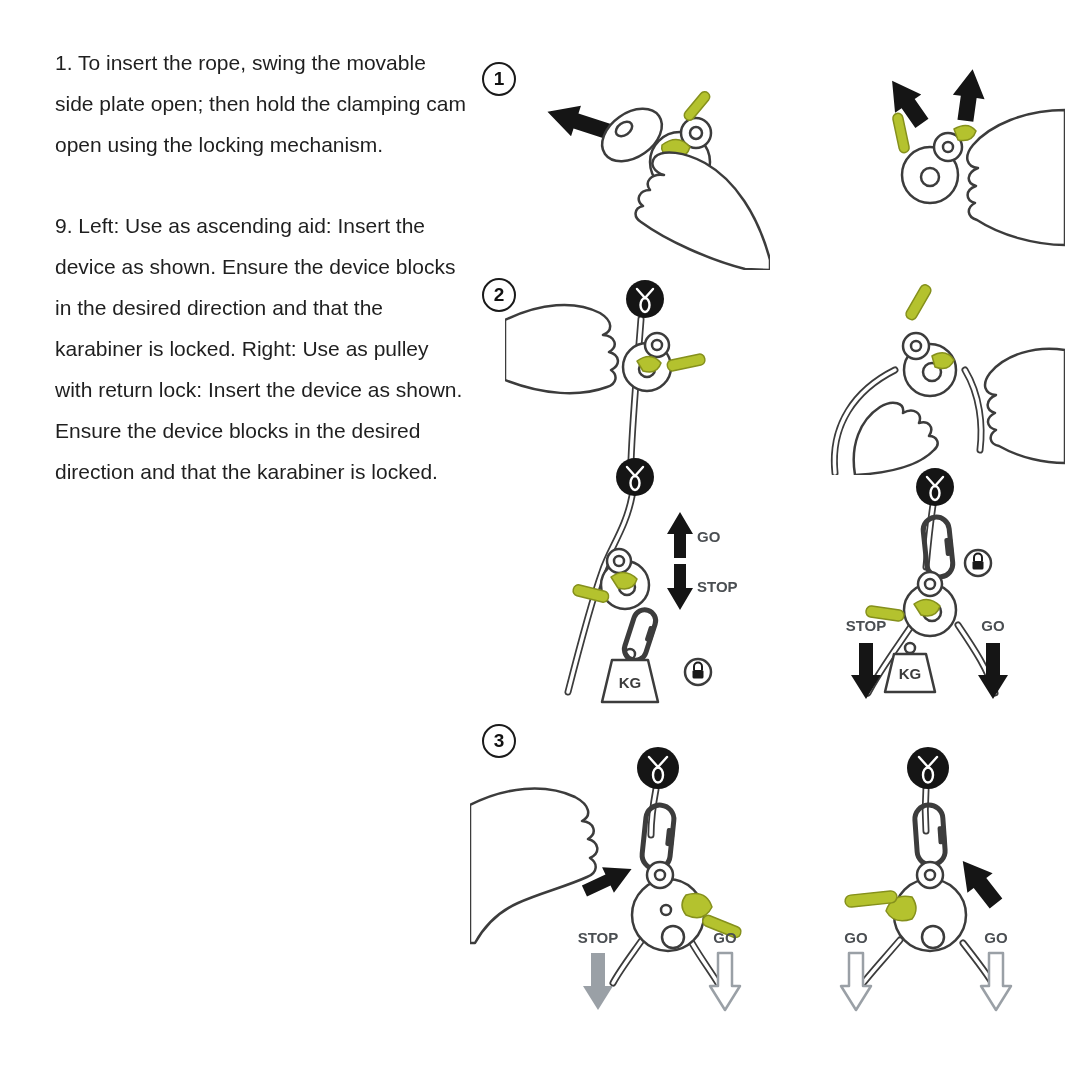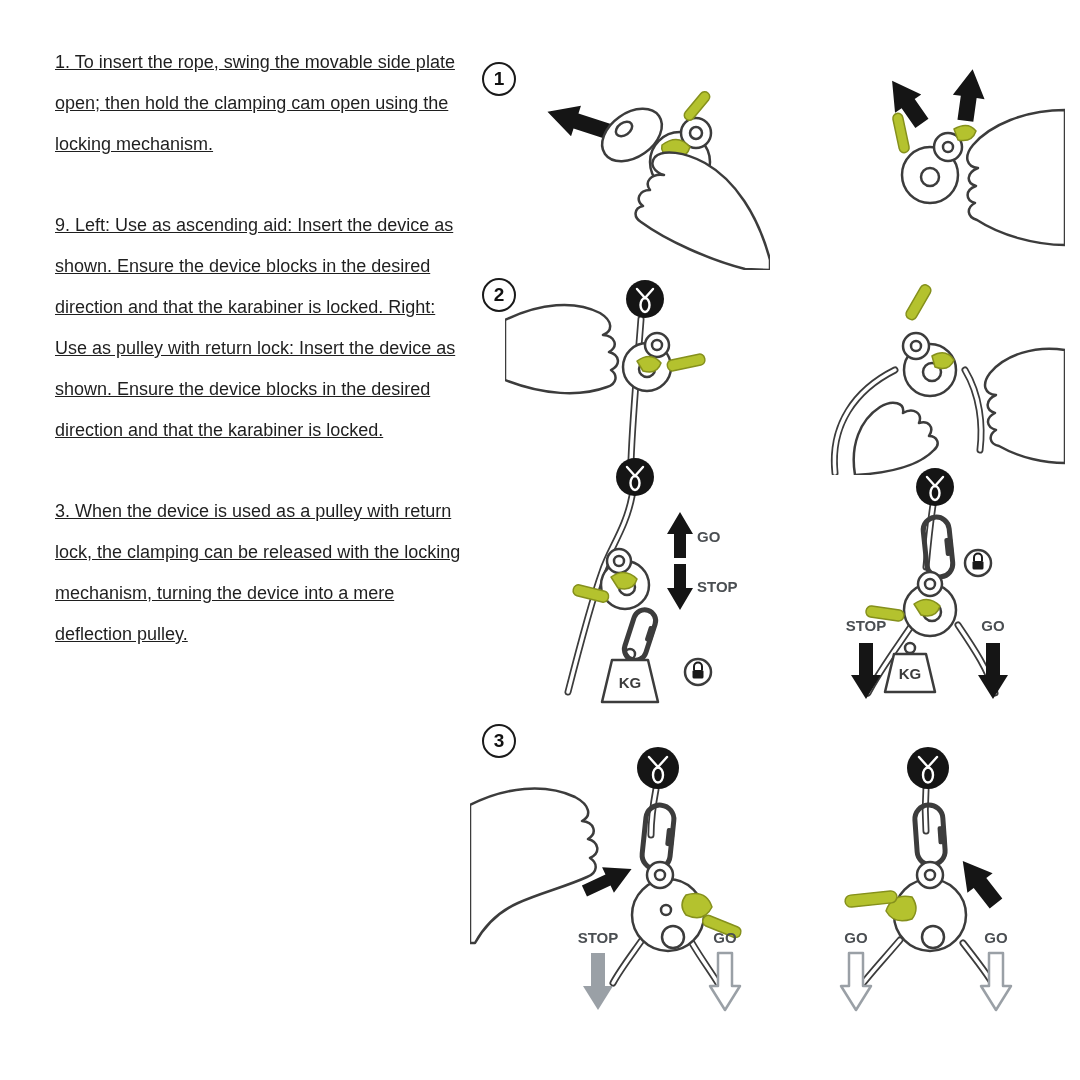--- a/index.html
+++ b/index.html
@@ -2,21 +2,21 @@
 <html><head>
 <meta charset="utf-8">
 <style>
   html,body { margin:0; padding:0; background:#fff; }
   .page {
     position:relative; width:1080px; height:1080px; background:#ffffff;
     font-family:"Liberation Sans", sans-serif; color:#1f1f1f; overflow:hidden;
   }
   .text-col { position:absolute; left:55px; top:42px; width:414px; }
   .title { font-size:36px; font-weight:bold; margin:0 0 22px 0; color:#111; }
-  .para  { font-size:18px; line-height:41px; margin:0 0 40px 0; color:#1f1f1f;text-decoration:underline; }
+  .para  { font-size:21px; line-height:41px; margin:0 0 40px 0; color:#1f1f1f; }
   .step-badge {
     position:absolute; width:34px; height:34px; border:2.5px solid #1a1a1a;
     border-radius:50%; display:flex; align-items:center; justify-content:center;
     font-weight:bold; font-size:19px; color:#111; background:#fff; box-sizing:border-box;
   }
   .fig { position:absolute; }
 
   
   .ln    { fill:#ffffff; stroke:#3c3c3c; stroke-width:2.5; stroke-linejoin:round; stroke-linecap:round; }
   .noline{ fill:none;    stroke:#3c3c3c; stroke-width:2.5; stroke-linejoin:round; stroke-linecap:round; }
@@ -32,21 +32,20 @@
   .wglyph{ stroke:#ffffff; fill:none; stroke-width:2.4; stroke-linecap:round; }
 </style>
 </head>
 <body>
 
 <div class="page">
 
   <div class="text-col">
     <p class="para">1. To insert the rope, swing the movable side plate open; then hold the clamping cam open using the locking mechanism.</p>
     <p class="para">9. Left: Use as ascending aid: Insert the device as shown. Ensure the device blocks in the desired direction and that the karabiner is locked. Right: Use as pulley with return lock: Insert the device as shown. Ensure the device blocks in the desired direction and that the karabiner is locked.</p>
-    <p class="para">3. When the device is used as a pulley with return lock, the clamping can be released with the locking mechanism, turning the device into a mere deflection pulley.</p>
   </div>
 
   <div class="step-badge" style="left:482px; top:62px;">
     <span>1</span>
   </div>
   <div class="step-badge" style="left:482px; top:278px;">
     <span>2</span>
   </div>
   <div class="step-badge" style="left:482px; top:724px;">
     <span>3</span>

